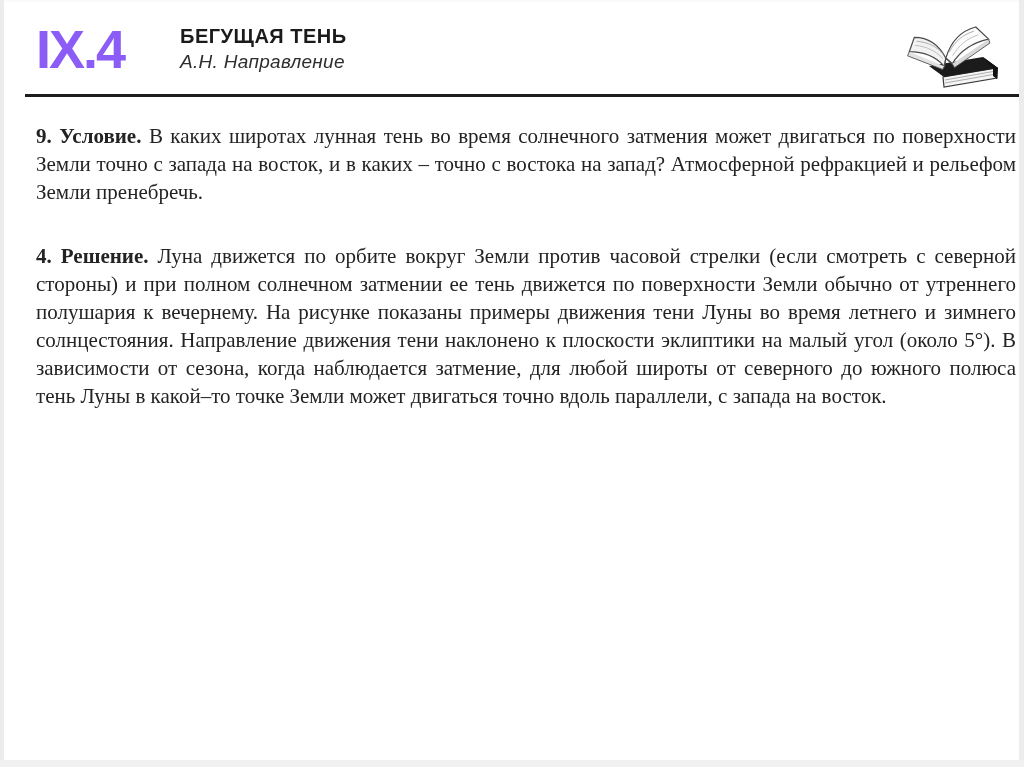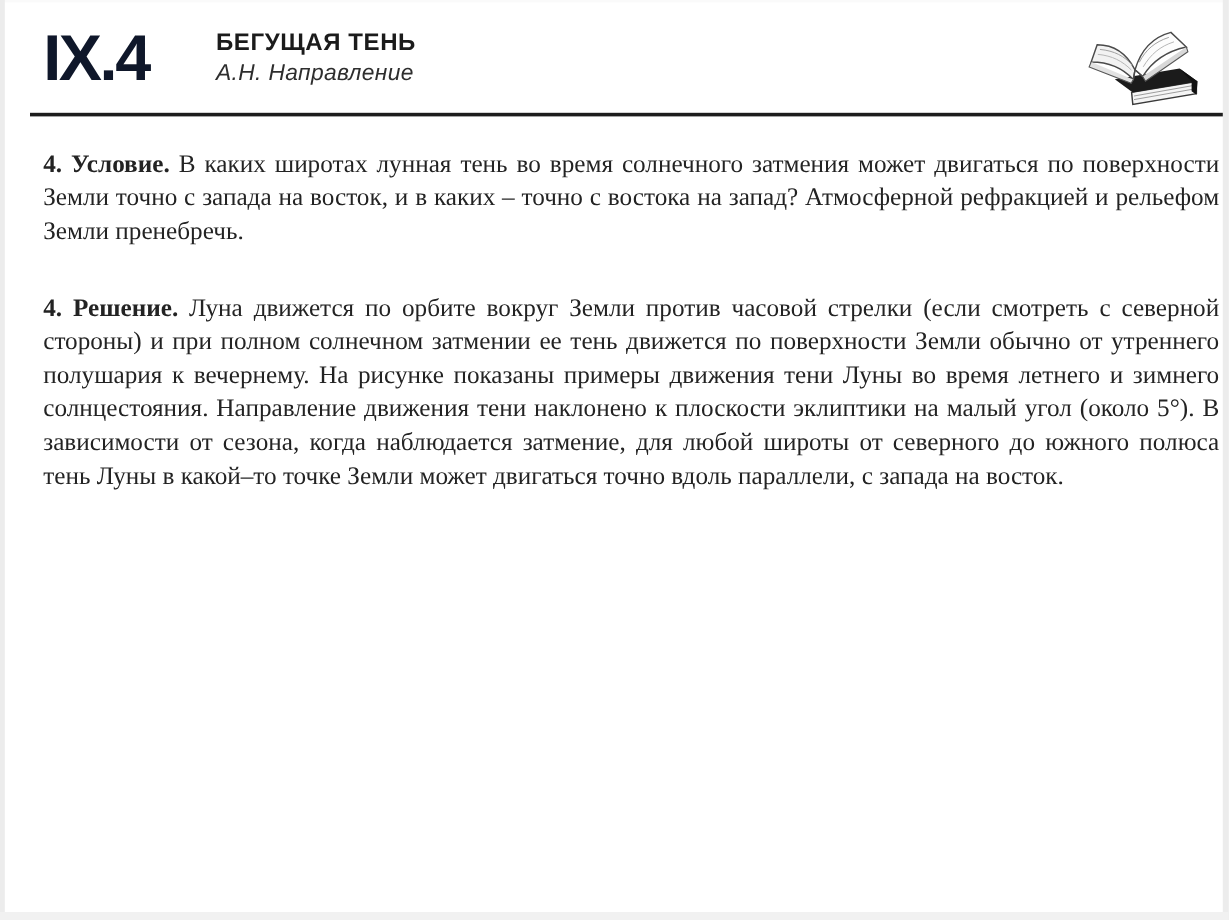--- a/index.html
+++ b/index.html
@@ -18,21 +18,21 @@
   .edge { position: absolute; }
   .edge-left   { left: 0; top: 0; bottom: 0; width: 4px;  background: #ececec; }
   .edge-right  { right: 0; top: 0; bottom: 0; width: 5px; background: #ececec; }
   .edge-bottom { left: 0; right: 0; bottom: 0; height: 7px; background: #f1f1f1; }
   .edge-top    { left: 0; right: 0; top: 0; height: 2px; background: #fafafa; }
 
   
   .section-number {
     position: absolute; left: 36px; top: 22px;
     font-size: 54px; font-weight: 900; letter-spacing: -2px;
-    color: #0f172a; line-height: 1;
+    color: #8b5cf6; line-height: 1;
   }
   .title-block { position: absolute; left: 180px; top: 26px; }
   .slide-title {
     font-size: 20px; font-weight: 800; letter-spacing: 0.5px;
     color: #1b1b1b; line-height: 1.05;
   }
   .slide-author {
     margin-top: 4px;
     font-size: 19px; font-style: italic; color: #2e2e2e;
     letter-spacing: 0.3px;
@@ -93,17 +93,17 @@
         <path d="M50,50 L52,42 L58,48" fill="none" stroke="#4a4a4a" stroke-width="1.2"></path>
         <path d="M16,33 L14,37 L48,53 L50,50" fill="#e2e2e2" stroke="#555555" stroke-width="0.9"></path>
         <path d="M96,26 L97,30 L60,52 L58,48" fill="#d8d8d8" stroke="#555555" stroke-width="0.9"></path>
       </g>
     </svg>
   </div>
 
   <div class="header-rule"></div>
 
   <div class="content">
-    <p><span class="para-label">4. Условие.</span> <span>В каких широтах лунная тень во время солнечного затмения может двигаться по поверхности Земли точно с запада на восток, и в каких – точно с востока на запад? Атмосферной рефракцией и рельефом Земли пренебречь.</span></p>
+    <p><span class="para-label">9. Условие.</span> <span>В каких широтах лунная тень во время солнечного затмения может двигаться по поверхности Земли точно с запада на восток, и в каких – точно с востока на запад? Атмосферной рефракцией и рельефом Земли пренебречь.</span></p>
     <p><span class="para-label">4. Решение.</span> <span>Луна движется по орбите вокруг Земли против часовой стрелки (если смотреть с северной стороны) и при полном солнечном затмении ее тень движется по поверхности Земли обычно от утреннего полушария к вечернему. На рисунке показаны примеры движения тени Луны во время летнего и зимнего солнцестояния. Направление движения тени наклонено к плоскости эклиптики на малый угол (около 5°). В зависимости от сезона, когда наблюдается затмение, для любой широты от северного до южного полюса тень Луны в какой–то точке Земли может двигаться точно вдоль параллели, с запада на восток.</span></p>
   </div>
 
 </div>
 
 </body></html>

